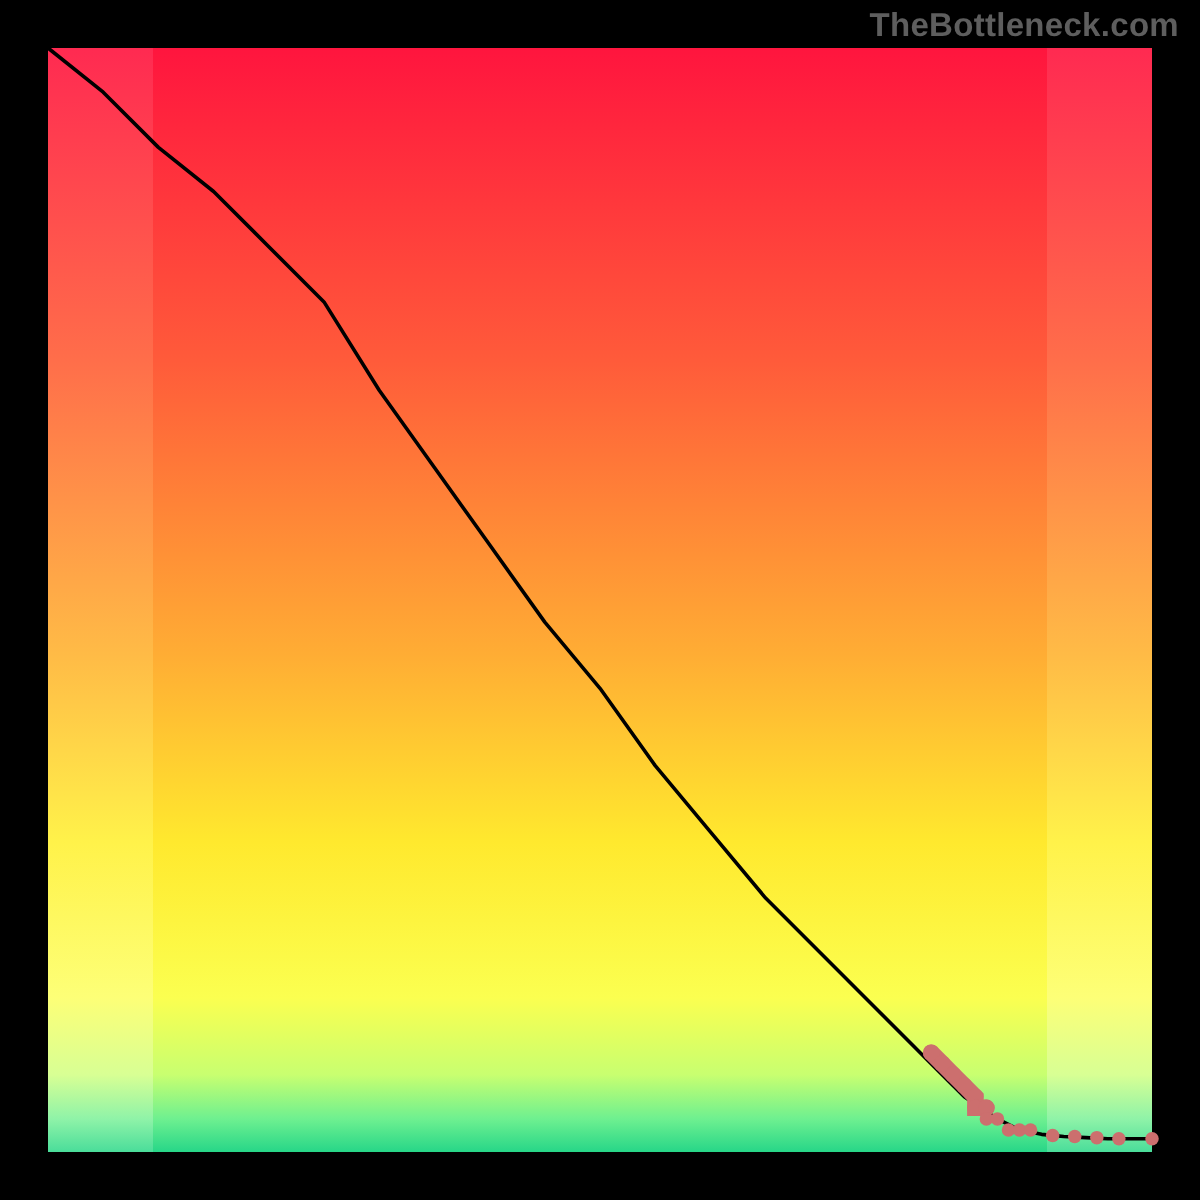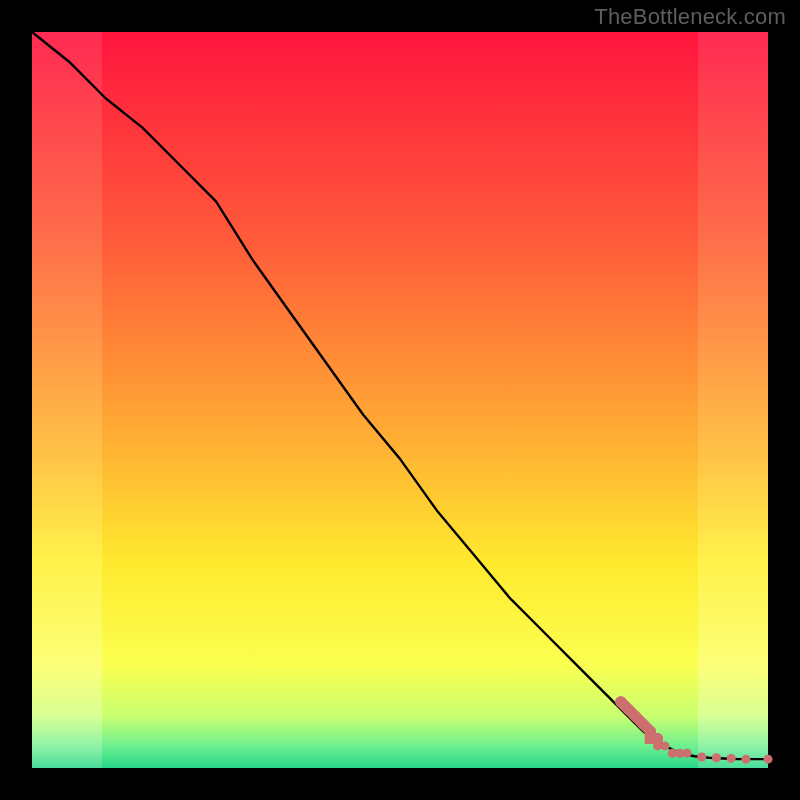--- a/index.html
+++ b/index.html
@@ -14,21 +14,21 @@
   .frame {
     position: relative;
     width: 800px;
     height: 800px;
   }
   .watermark {
     position: absolute;
     top: 4px;
     right: 14px;
     font-size: 22px;
-    font-weight: 400;
+    font-weight: 700;
     color: #5e5e5e;
     letter-spacing: 0.2px;
     z-index: 10;
   }
   svg {
     display: block;
   }
 </style>
 </head>
 <body>

